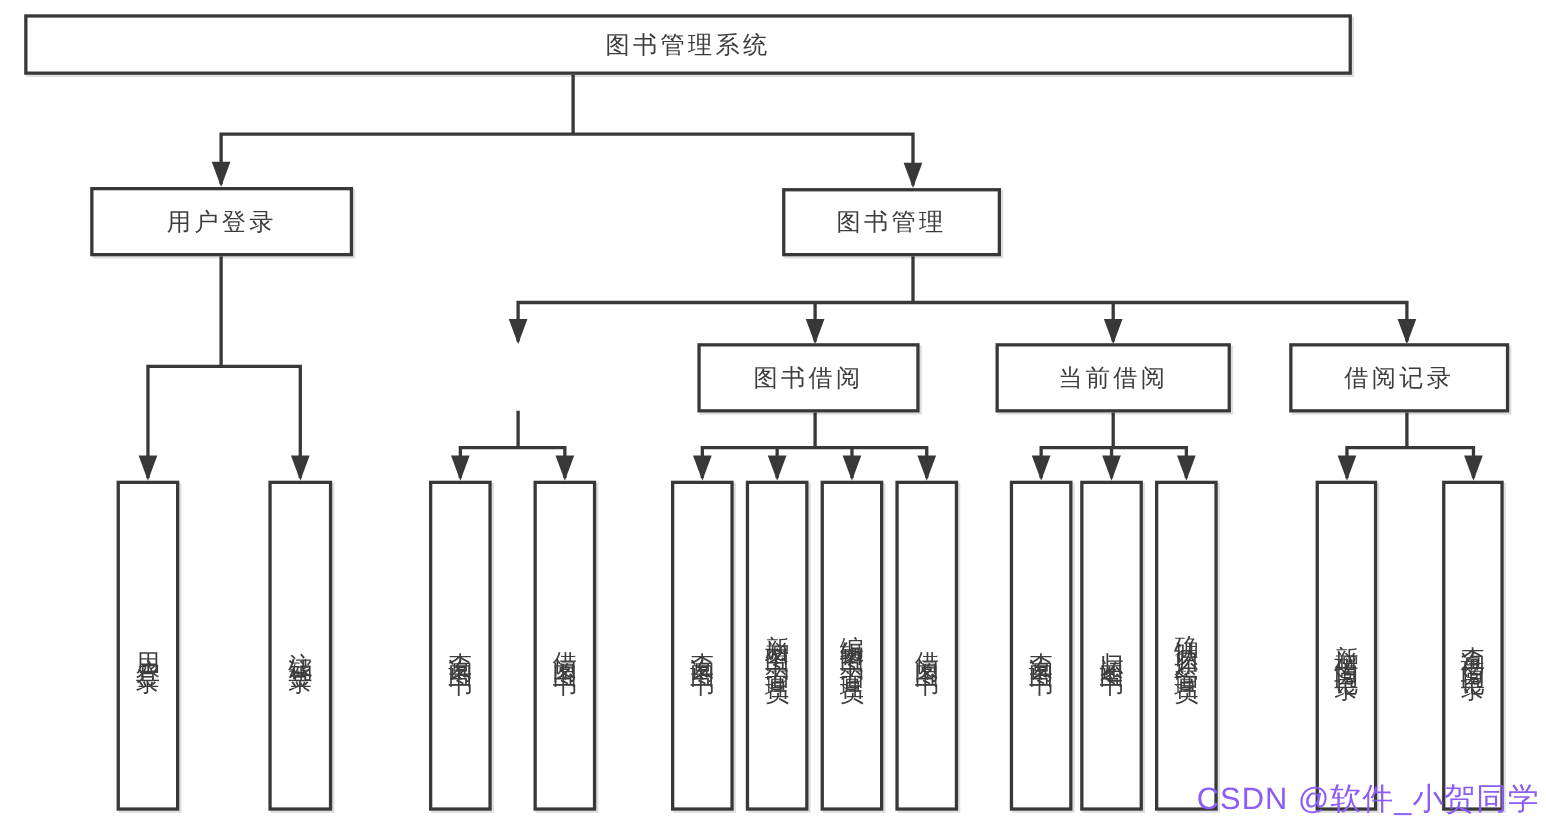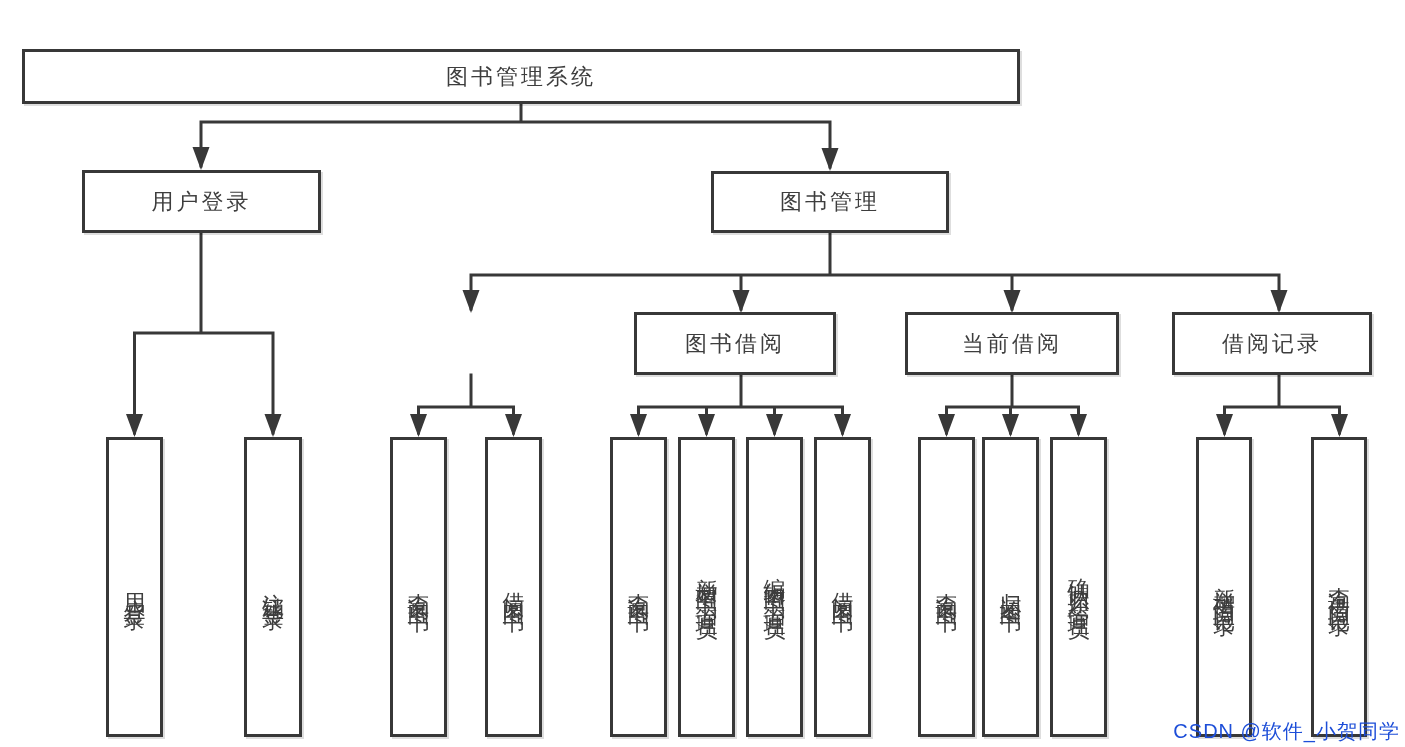--- a/index.html
+++ b/index.html
@@ -36,23 +36,23 @@
     writing-mode: vertical-rl;
     text-orientation: mixed;
     font-size: 22px;
     line-height: 1;
     letter-spacing: 6px;
   }
   .watermark {
     position: absolute;
     right: 5px;
     bottom: 2px;
-    font-size: 20px;
+    font-size: 28px;
     letter-spacing: 1px;
-    color: #1d4ed8;
+    color: #8b5cf6;
     white-space: nowrap;
   }
 </style>
 </head>
 <body>
 
 <div class="canvas">
 
   <svg class="connectors" viewBox="0 0 1405 747" xmlns="http://www.w3.org/2000/svg">
     <path fill="none" stroke="#383838" stroke-width="3" stroke-linecap="square" d="M521 68 V122 M201 122 H830 M201 122 V166 M830 122 V167
@@ -76,28 +76,28 @@
              M698 414 L715 414 L706.5 437 Z
              M766 414 L783 414 L774.5 437 Z
              M834 414 L851 414 L842.5 437 Z
              M938 414 L955 414 L946.5 437 Z
              M1002 414 L1019 414 L1010.5 437 Z
              M1070 414 L1087 414 L1078.5 437 Z
              M1216 414 L1233 414 L1224.5 437 Z
              M1331 414 L1348 414 L1339.5 437 Z"></path>
   </svg>
 
-  <div class="node" style="left:22px; top:13px; width:998px; height:55px;margin-top:36px;">
+  <div class="node" style="left:22px; top:13px; width:1207px; height:55px;">
     <span class="hlabel">图书管理系统</span>
   </div>
 
   <div class="node" style="left:82px; top:170px; width:239px; height:63px;">
     <span class="hlabel">用户登录</span>
   </div>
-  <div class="node" style="left:711px; top:171px; width:238px; height:62px;">
+  <div class="node" style="left:711px; top:171px; width:199px; height:62px;">
     <span class="hlabel">图书管理</span>
   </div>
 
   <div class="node" style="left:634px; top:312px; width:202px; height:63px;">
     <span class="hlabel">图书借阅</span>
   </div>
   <div class="node" style="left:905px; top:312px; width:214px; height:63px;align-items:center;">
     <span class="hlabel">当前借阅</span>
   </div>
   <div class="node" style="left:1172px; top:312px; width:200px; height:63px;">

